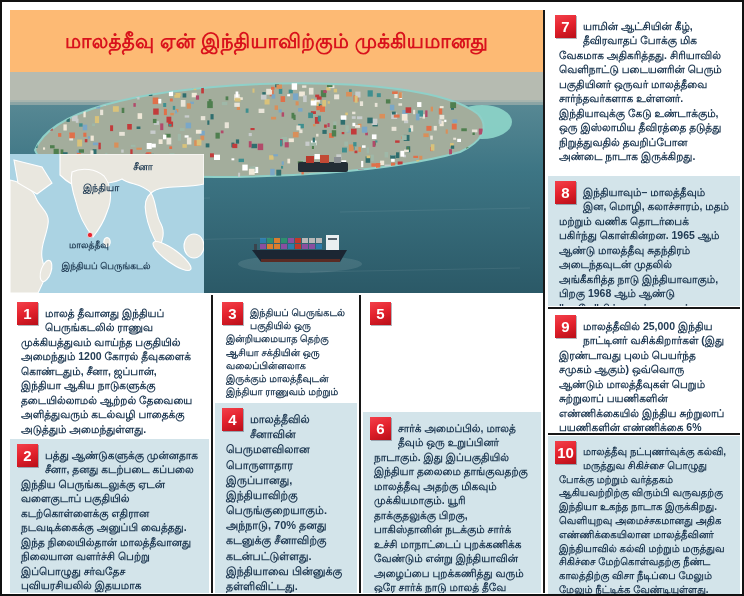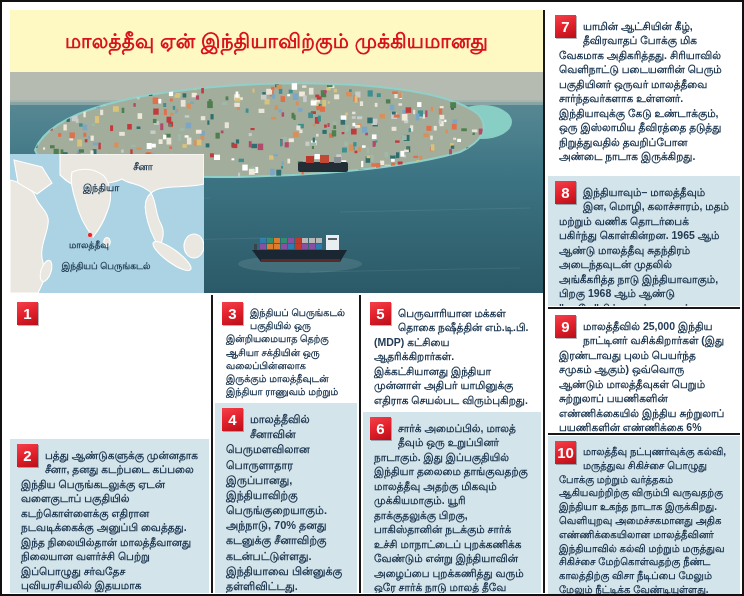--- a/index.html
+++ b/index.html
@@ -4,21 +4,21 @@
 <style>
   html,body{margin:0;padding:0;background:#ffffff;}
   .page{
     position:relative;width:744px;height:596px;background:#ffffff;
     box-sizing:border-box;border:2px solid #111;overflow:hidden;
     font-family:"Liberation Sans",sans-serif;
   }
   
   .title-band{
     position:absolute;left:8px;top:8px;width:533px;height:62px;
-    background:#fef9c3;display:flex;flex-direction:column;justify-content:center;
+    background:#fdba74;display:flex;flex-direction:column;justify-content:center;
     text-align:center;
   }
   .title-band .t{
     color:#d9121c;font-weight:bold;font-size:20px;line-height:27px;letter-spacing:.2px;
   }
   
   .photo{position:absolute;left:8px;top:70px;width:533px;height:221px;overflow:hidden;}
   .map{position:absolute;left:8px;top:152px;width:194px;height:180px;overflow:hidden;}
   .map text{font-family:"Liberation Sans",sans-serif;font-weight:bold;fill:#1f3a52;}
   
@@ -559,38 +559,38 @@
       <circle cx="80" cy="81" r="2.6" fill="#e5232e" stroke="#ffffff" stroke-width="0.6"></circle>
       <text x="133" y="16" font-size="9.5" text-anchor="middle">சீனா</text>
       <text x="91" y="37" font-size="9.5" text-anchor="middle">இந்தியா</text>
       <text x="79" y="94" font-size="9" text-anchor="middle">மாலத்தீவு</text>
       <text x="96" y="115" font-size="9" text-anchor="middle">இந்தியப் பெருங்கடல்</text>
     </svg>
   </div>
 
   <section class="block white" style="left:8px;top:295px;width:199px;height:140px">
     <span class="badge">1</span>
+    <p class="txt">மாலத் தீவானது இந்தியப் பெருங்கடலில் ராணுவ முக்கியத்துவம் வாய்ந்த பகுதியில் அமைந்தும் 1200 கோரல் தீவுகளைக் கொண்டதும், சீனா, ஜப்பான், இந்தியா ஆகிய நாடுகளுக்கு தடையில்லாமல் ஆற்றல் தேவையை அளித்துவரும் கடல்வழி பாதைக்கு அடுத்தும் அமைந்துள்ளது.</p>
   </section>
   <section class="block blue" style="left:8px;top:437px;width:199px;height:154px">
     <span class="badge">2</span>
     <p class="txt">பத்து ஆண்டுகளுக்கு முன்னதாக சீனா, தனது கடற்படை கப்பலை இந்திய பெருங்கடலுக்கு ஏடன் வளைகுடாப் பகுதியில் கடற்கொள்ளைக்கு எதிரான நடவடிக்கைக்கு அனுப்பி வைத்தது. இந்த நிலையில்தான் மாலத்தீவானது நிலையான வளர்ச்சி பெற்று இப்பொழுது சர்வதேச புவியரசியலில் இதயமாக விளங்குகிறது.</p>
   </section>
 
   <section class="block white" style="left:213px;top:295px;width:142px;height:103px">
     <span class="badge">3</span>
     <p class="txt" style="font-size:9.6px">இந்தியப் பெருங்கடல் பகுதியில் ஒரு இன்றியமையாத தெற்கு ஆசியா சக்தியின் ஒரு வலைப்பின்னலாக இருக்கும் மாலத்தீவுடன் இந்தியா ராணுவம் மற்றும் பாதுகாப்பு துறையில் அதன் ஒத்துழைப்பு தேவையாகிறது.</p>
   </section>
   <section class="block blue" style="left:213px;top:401px;width:142px;height:190px">
     <span class="badge">4</span>
     <p class="txt" style="font-size:11px">மாலத்தீவில் சீனாவின் பெருமளவிலான பொருளாதார இருப்பானது, இந்தியாவிற்கு பெருங்குறையாகும். அந்நாடு, 70% தனது கடனுக்கு சீனாவிற்கு கடன்பட்டுள்ளது. இந்தியாவை பின்னுக்கு தள்ளிவிட்டது. தற்பொழுதுள்ள அரசியல் நெருக்கடியானது இந்தியாவிற்கு சரியான வாய்ப்பளித்துள்ளது.</p>
   </section>
 
   <section class="block white" style="left:361px;top:295px;width:178px;height:112px">
     <span class="badge">5</span>
-    <p class="txt">பெருவாரியான மக்கள் தொகை நஷீத்தின் எம்.டி.பி. (MDP) கட்சியை ஆதரிக்கிறார்கள். இக்கட்சியானது இந்தியா முன்னாள் அதிபர் யாமினுக்கு எதிராக செயல்பட விரும்புகிறது.</p>
   </section>
   <section class="block blue" style="left:361px;top:410px;width:178px;height:181px">
     <span class="badge">6</span>
     <p class="txt">சார்க் அமைப்பில், மாலத் தீவும் ஒரு உறுப்பினர் நாடாகும். இது இப்பகுதியில் இந்தியா தலைமை தாங்குவதற்கு மாலத்தீவு அதற்கு மிகவும் முக்கியமாகும். யூரி தாக்குதலுக்கு பிறகு, பாகிஸ்தானின் நடக்கும் சார்க் உச்சி மாநாட்டைப் புறக்கணிக்க வேண்டும் என்று இந்தியாவின் அழைப்பை புறக்கணித்து வரும் ஒரே சார்க் நாடு மாலத் தீவே ஆகும்.</p>
   </section>
 
   <section class="block white" style="left:546px;top:8px;width:192px;height:164px">
     <span class="badge">7</span>
     <p class="txt">யாமின் ஆட்சியின் கீழ், தீவிரவாதப் போக்கு மிக வேகமாக அதிகரித்தது. சிரியாவில் வெளிநாட்டு படையனரின் பெரும் பகுதியினர் ஒருவர் மாலத்தீவை சார்ந்தவர்களாக உள்ளனர். இந்தியாவுக்கு கேடு உண்டாக்கும், ஒரு இஸ்லாமிய தீவிரத்தை தடுத்து நிறுத்துவதில் தவறிப்போன அண்டை நாடாக இருக்கிறது.</p>
   </section>

